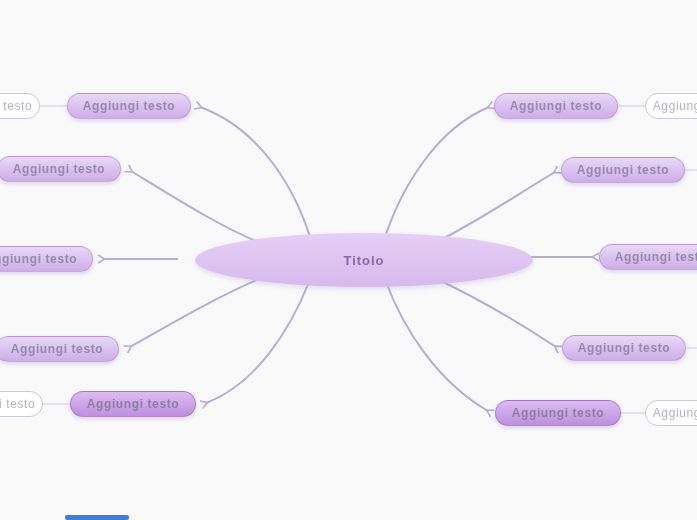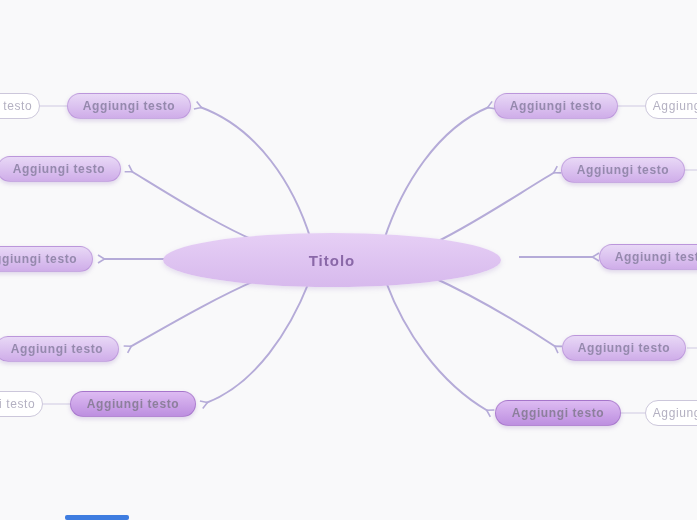--- a/index.html
+++ b/index.html
@@ -30,26 +30,26 @@
     border:1px solid rgba(145,95,185,.55);
     color:#8c7f9c;
   }
   .ghost{
     background:#ffffff;
     border:1px solid #ccc7db;
     color:#b4b1c2;
     font-weight:normal;
   }
   .root{
-    position:absolute;left:163px;top:233px;width:338px;height:54px;
+    position:absolute;left:195px;top:233px;width:338px;height:54px;
     border-radius:50%;
     background:linear-gradient(#e6cff5, #d7b9ed);
     box-shadow:0 2px 5px rgba(160,130,200,.25);
     display:flex;align-items:center;justify-content:center;
-    font-size:15px;font-weight:bold;letter-spacing:1px;color:#8a68a8;
+    font-size:13px;font-weight:bold;letter-spacing:1px;color:#8a68a8;
     cursor:pointer;
   }
   .scroll-thumb{
     position:absolute;left:65px;bottom:0;width:64px;height:5px;
     background:#3f7de0;border-radius:2px;cursor:pointer;
   }
 </style>
 </head>
 <body>
 

